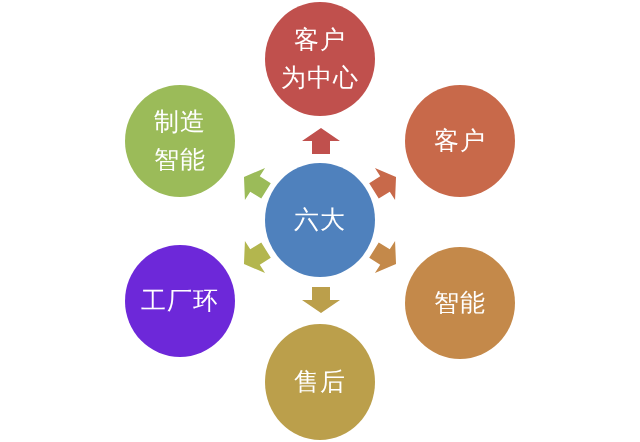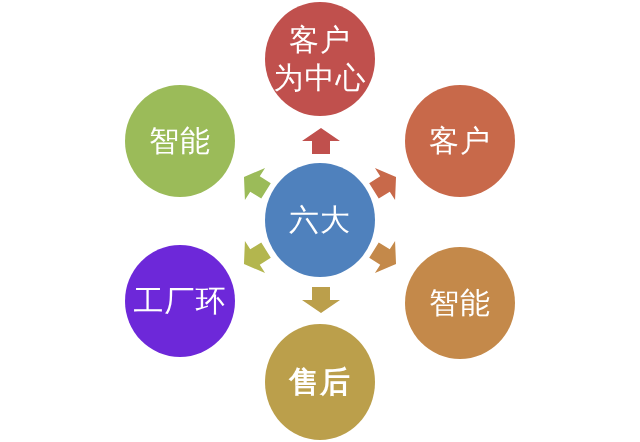--- a/index.html
+++ b/index.html
@@ -4,21 +4,21 @@
 <style>
   html, body { margin: 0; padding: 0; background: #ffffff; }
   body { width: 640px; height: 442px; position: relative; overflow: hidden; }
   .stage { position: absolute; left: 0; top: 0; width: 640px; height: 442px; }
   .node {
     position: absolute;
     border-radius: 50%;
     display: flex; flex-direction: column; align-items: center; justify-content: center;
     color: #ffffff;
     font-family: "DejaVu Serif", "Liberation Serif", serif;
-    font-size: 30px;
+    font-size: 25px;
     line-height: 38px;
     letter-spacing: 1px;
     text-align: right;
   }
   .node span { display: block; white-space: nowrap; }
   svg.arrows { position: absolute; left: 0; top: 0; }
 </style>
 </head>
 <body>
 
@@ -59,25 +59,26 @@
   </div>
 
   <div class="node" style="left:405px; top:85px; width:110px; height:112px; background:#c8694a;">
     <span>客户</span>
   </div>
 
   <div class="node" style="left:405px; top:247px; width:110px; height:112px; background:#c4894a;">
     <span>智能</span>
   </div>
 
-  <div class="node" style="left:265px; top:324px; width:110px; height:116px; background:#bb9f4b;font-weight:bold;">
+  <div class="node" style="left:265px; top:324px; width:110px; height:116px; background:#bb9f4b;">
     <span>售后</span>
   </div>
 
   <div class="node" style="left:125px; top:245px; width:110px; height:112px; background:#6d28d9;">
     <span>工厂环</span>
   </div>
 
   <div class="node" style="left:125px; top:85px; width:110px; height:112px; background:#9bbb59;">
+    <span>制造</span>
     <span>智能</span>
   </div>
 
 </div>
 
 </body></html>

